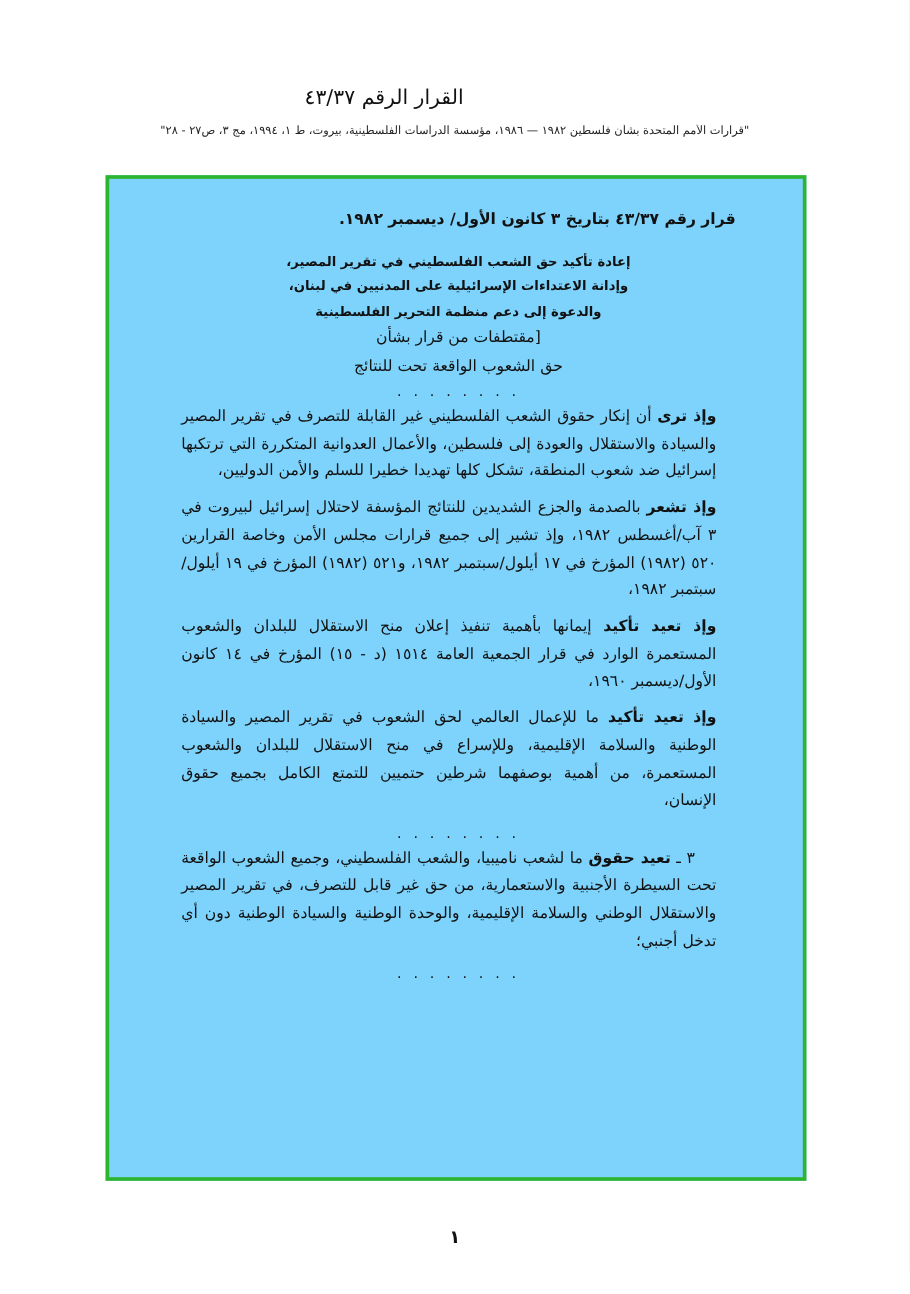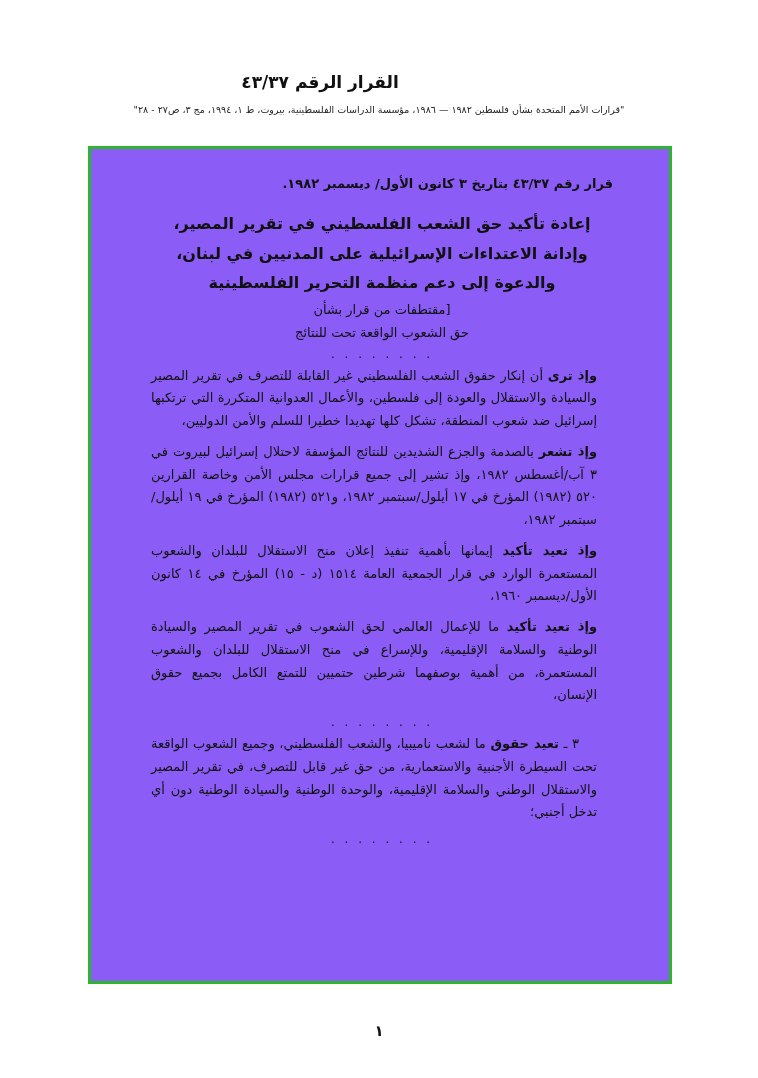--- a/index.html
+++ b/index.html
@@ -15,21 +15,21 @@
     color: #111111;
   }
   .page-title {
     position: absolute;
     top: 72px;
     left: 0;
     width: 640px;
     text-align: center;
     direction: rtl;
     font-size: 17px;
-    font-weight: bold;
+    font-weight: normal;
     letter-spacing: 0.5px;
   }
   .source-citation {
     position: absolute;
     top: 104px;
     left: 84px;
     width: 590px;
     direction: rtl;
     text-align: center;
     font-size: 9.5px;
@@ -38,36 +38,36 @@
     overflow: hidden;
   }
   .doc-frame {
     position: absolute;
     left: 88px;
     top: 146px;
     width: 584px;
     height: 838px;
     box-sizing: border-box;
     border: 3px solid #2db52d;
-    background: #8b5cf6;
+    background: #7dd3fc;
     padding: 24px 56px 16px 60px;
     direction: rtl;
     overflow: hidden;
   }
   .date-line {
     font-size: 13px;
     font-weight: bold;
     text-align: right;
     margin: 0 0 14px 0;
     line-height: 1.7;
   }
   .doc-heading-bold {
     text-align: center;
     font-weight: bold;
-    font-size: 16px;
+    font-size: 11px;
     line-height: 1.85;
     margin: 0;
   }
   .doc-heading-plain {
     text-align: center;
     font-weight: normal;
     font-size: 13px;
     line-height: 1.8;
     margin: 0;
   }

